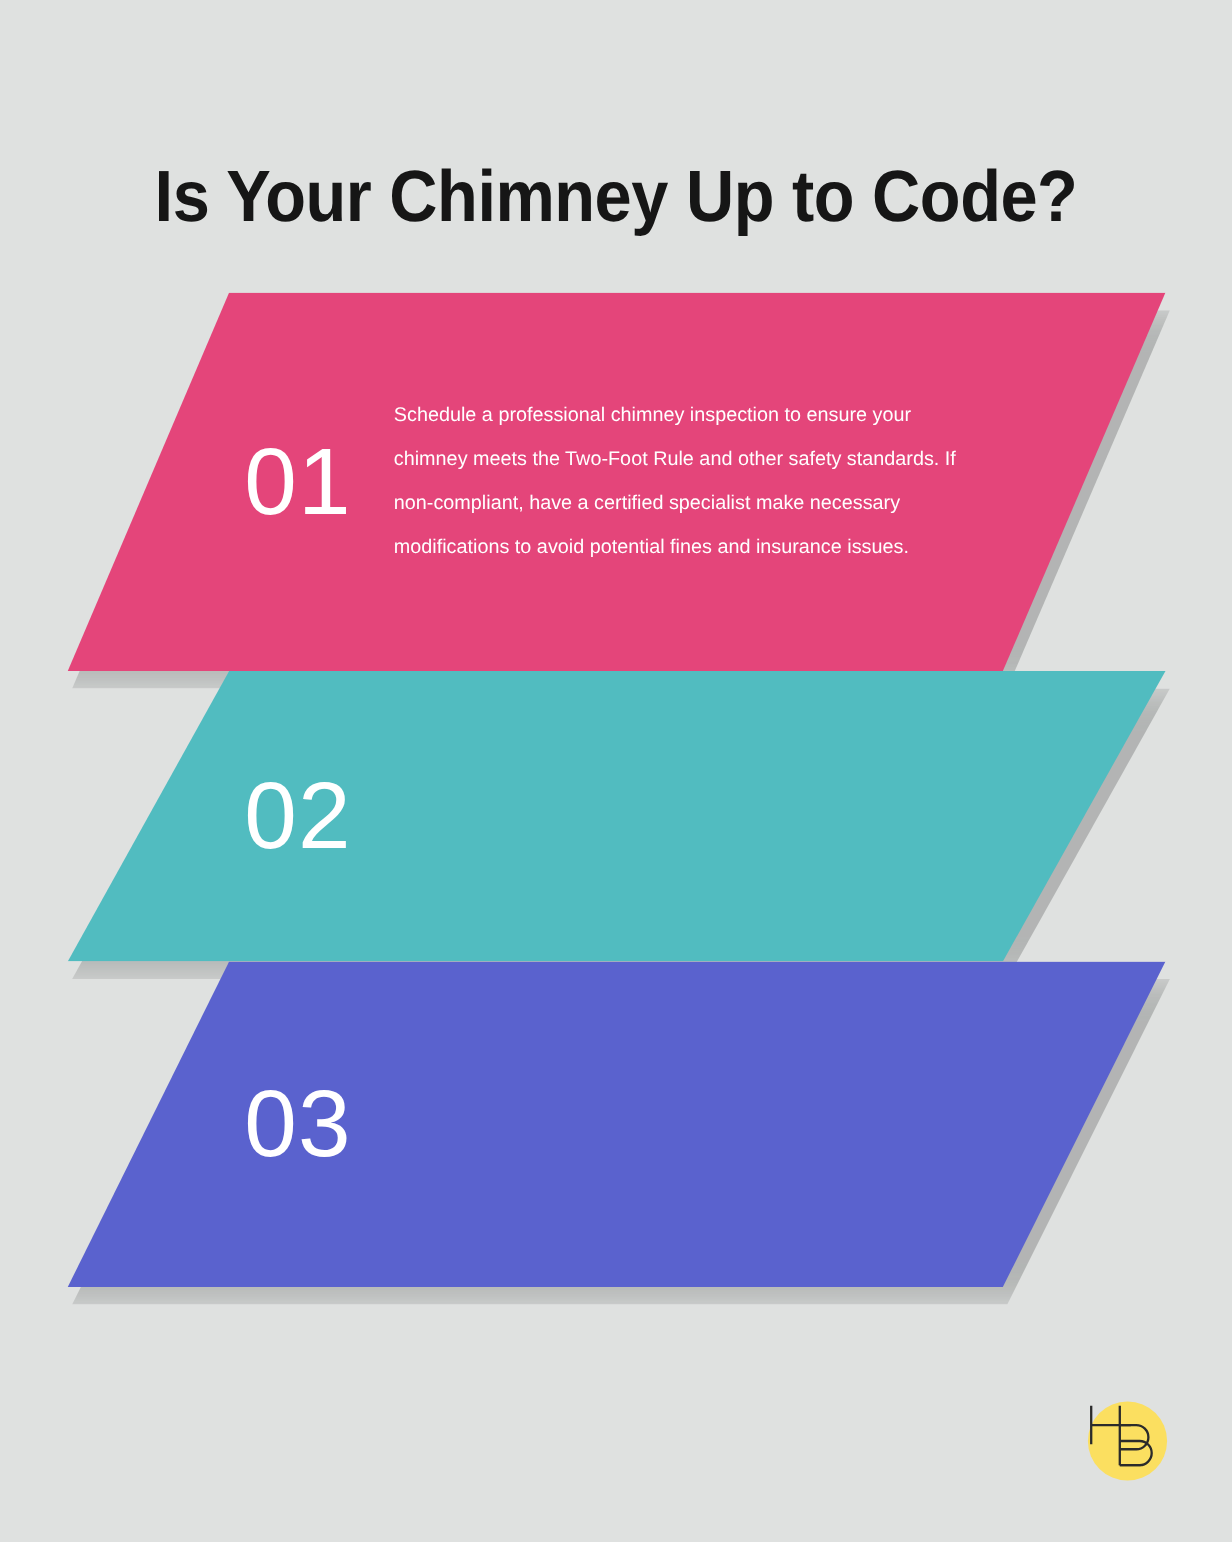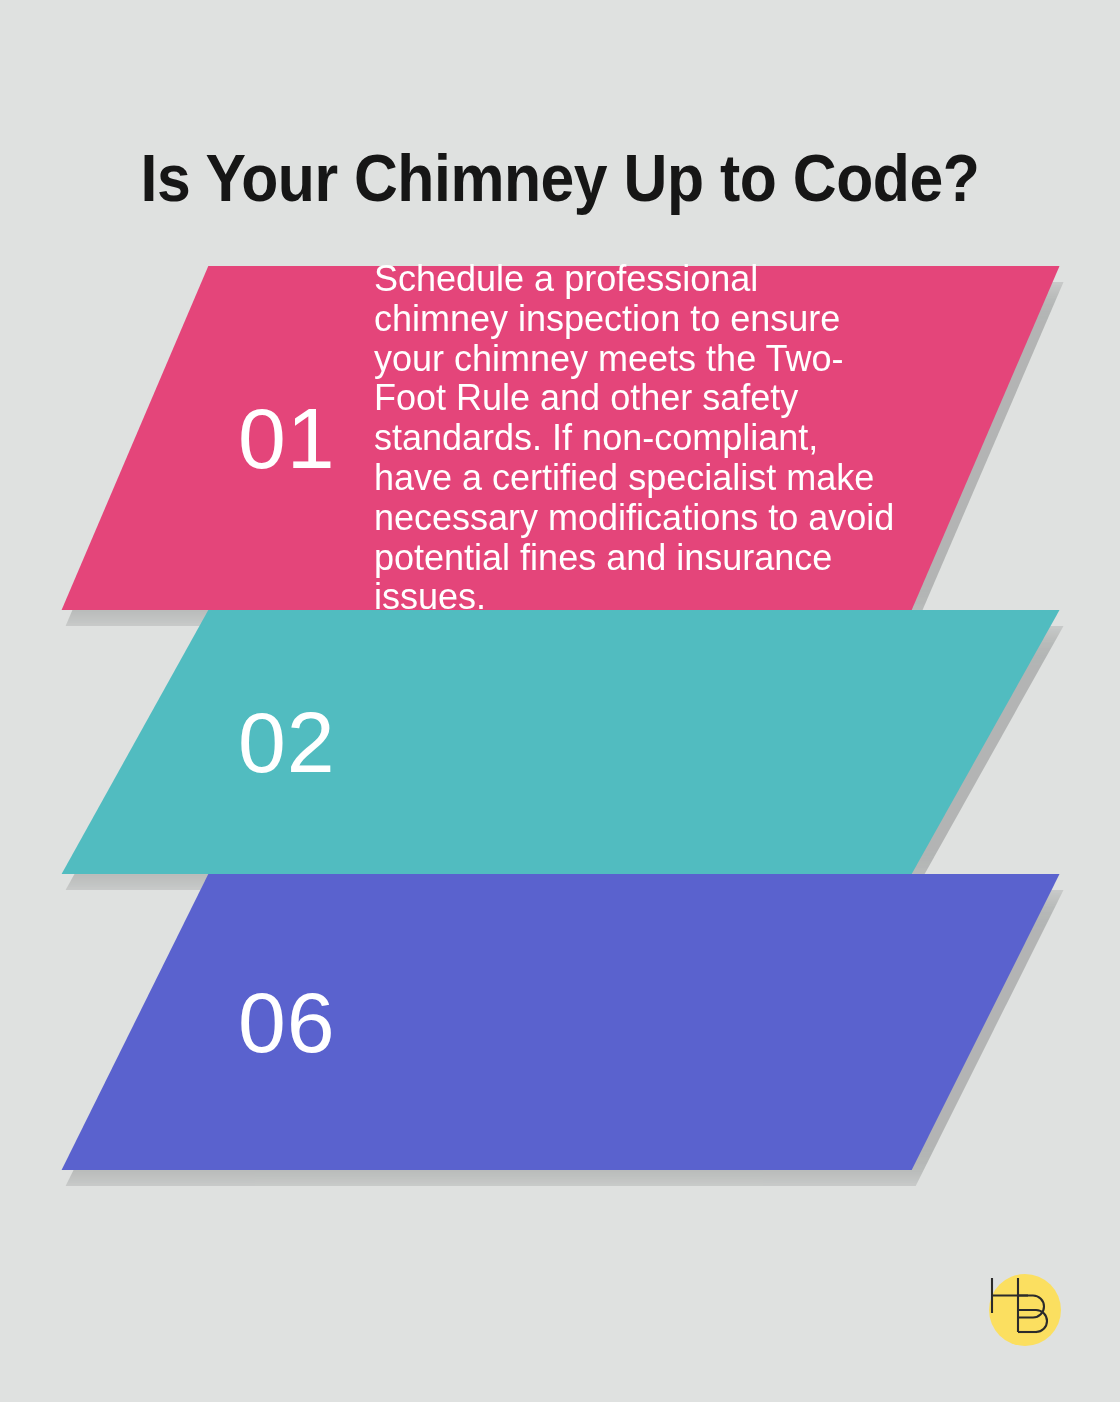--- a/index.html
+++ b/index.html
@@ -94,40 +94,40 @@
     color: #ffffff;
     font-size: 86px;
     font-weight: 300;
     line-height: 1;
     letter-spacing: 1px;
     -webkit-font-smoothing: antialiased;
   }
 
   .step-text {
     position: absolute;
-    left: 374px;
+    left: 358px;
     width: 524px;
     color: #ffffff;
-    font-size: 36px;
+    font-size: 18px;
     line-height: 39.8px;
     font-weight: 400;
     -webkit-font-smoothing: antialiased;
   }
 
   
   .step-1 { top: 266px;  height: 344px; }
   .step-2 { top: 610px;  height: 264px; }
   .step-3 { top: 874px;  height: 296px; }
 
   .step-1 .step-number { top: 400px; }
   .step-2 .step-number { top: 702px; text-align: center; }
   .step-3 .step-number { top: 985px; }
 
   .step-1 .step-number { position: absolute; top: auto; }
-  .step .step-number { top: 50%; transform: translateY(-50%); margin-left: 16px; }
+  .step .step-number { top: 50%; transform: translateY(-50%); }
 
   
   .logo {
     position: absolute;
     left: 981px;
     top: 1266px;
     width: 88px;
     height: 88px;
   }
   .logo-circle {
@@ -166,21 +166,21 @@
     <div class="slab" style="background: rgb(81, 188, 192);"></div>
     <div class="step-content">
       <div class="step-number">02</div>
     </div>
   </div>
 
   <div class="step step-3">
     <div class="slab-shadow"></div>
     <div class="slab" style="background: rgb(90, 98, 206);"></div>
     <div class="step-content">
-      <div class="step-number">06</div>
+      <div class="step-number">03</div>
     </div>
   </div>
 
 </div>
 
 <div class="logo">
   <div class="logo-circle" style="background: rgb(251, 223, 96);"></div>
   <svg class="logo-mark" width="88" height="88" viewBox="0 0 88 88">
     <g fill="none" stroke="#2b2b2b" stroke-width="2.1" stroke-linecap="butt">
 

